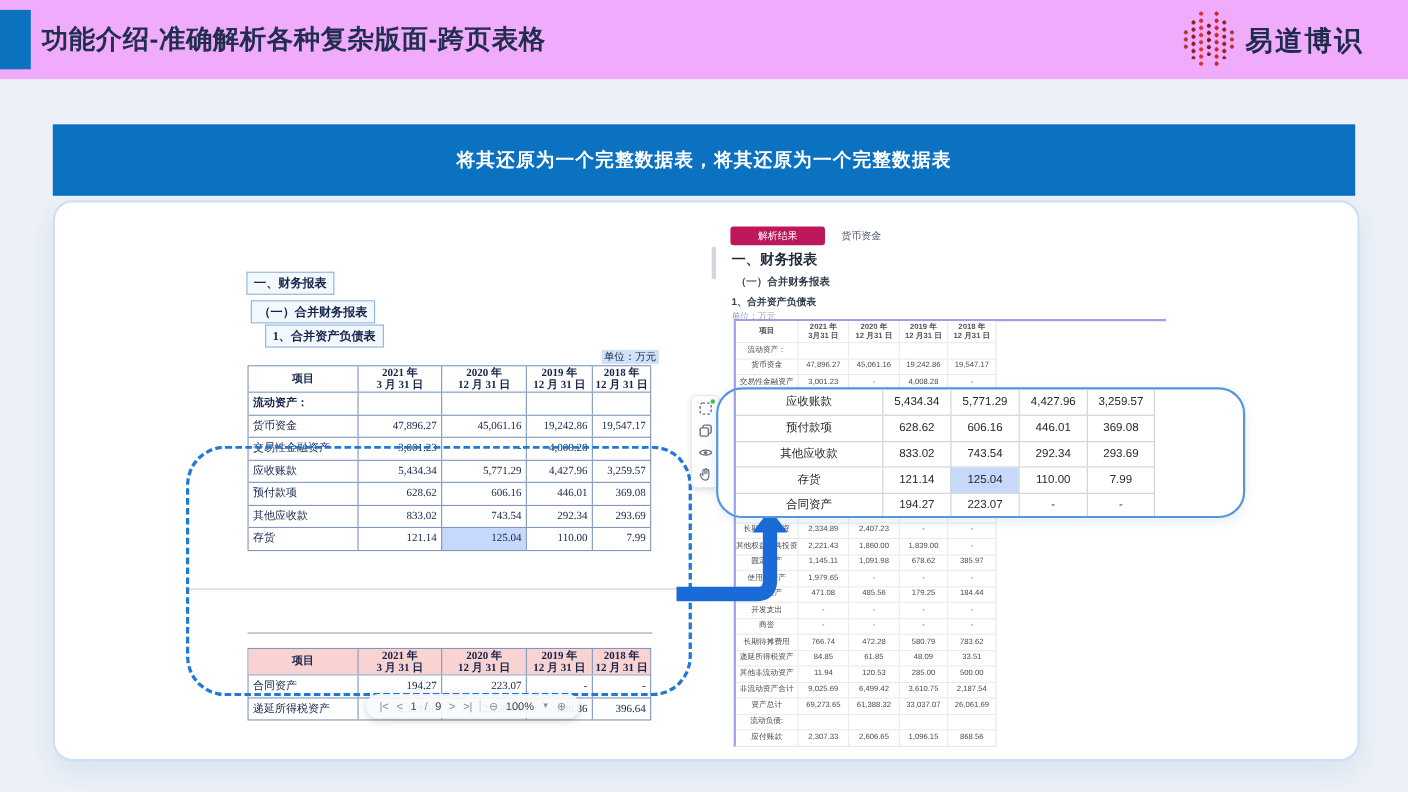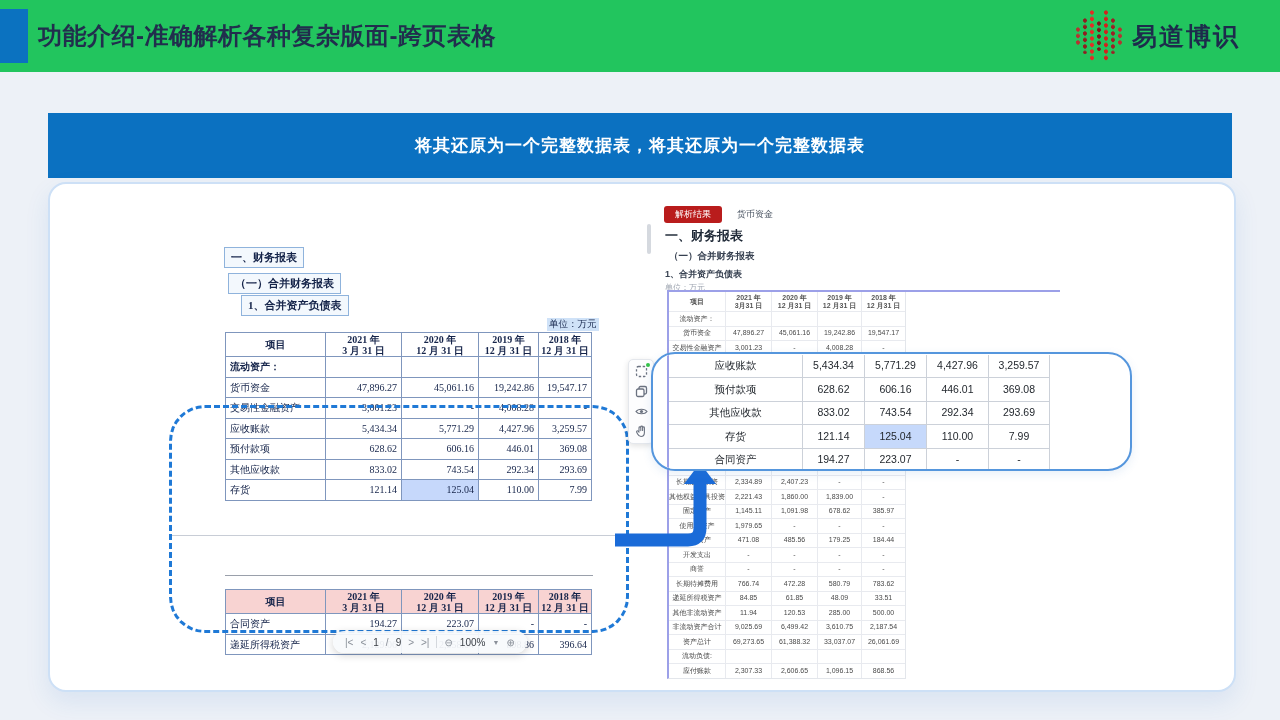--- a/index.html
+++ b/index.html
@@ -1,20 +1,20 @@
 <!DOCTYPE html>
 <html><head>
 <meta charset="utf-8">
 <style>
   html,body{margin:0;padding:0;}
   body{width:1280px;height:720px;background:#edf1f7;font-family:"Liberation Sans",sans-serif;position:relative;overflow:hidden;}
   .page{position:absolute;inset:0;}
 
   
-  .topbar{position:absolute;left:0;top:0;width:1280px;height:72px;background:#22c55e;}
+  .topbar{position:absolute;left:0;top:0;width:1280px;height:72px;background:#f0abfc;}
   .accent{position:absolute;left:0;top:9px;width:28px;height:54px;background:#0b72c0;}
   .title{position:absolute;left:38px;top:0;height:72px;display:flex;align-items:center;
          font-size:24px;font-weight:bold;color:#212e4d;letter-spacing:.5px;}
   .brand{position:absolute;right:40px;top:0;height:72px;display:flex;align-items:center;gap:10px;}
   .logo-mark{display:flex;align-items:center;gap:2.5px;height:56px;}
   .logo-mark i{display:block;width:4.5px;border-radius:3px;
       background-image:radial-gradient(circle at 2.2px 2.4px, var(--c) 1.9px, transparent 2.2px);
       background-size:4.5px 6.5px;}
   .logo-mark i:nth-child(1){height:19px;--c:#b23531;}
   .logo-mark i:nth-child(2){height:36px;--c:#8f1d21;}
@@ -75,21 +75,21 @@
   .toolbar{position:absolute;width:24px;padding:5px 0;background:#fdfdfe;border:1px solid #e4e7ec;
            border-radius:5px;box-shadow:0 2px 6px rgba(0,0,0,.12);display:flex;flex-direction:column;
            align-items:center;gap:7px;}
   .toolbar svg{display:block;}
   .tool{position:relative;width:13px;height:13px;color:#6b7280;}
   .tool .gdot{position:absolute;right:-2px;top:-2px;width:4px;height:4px;border-radius:50%;background:#35c24a;}
 
   
   .r-scroll{position:absolute;width:4px;height:30px;border-radius:2px;background:#d5d9df;}
   .tabs{position:absolute;display:flex;align-items:center;gap:15px;}
-  .tab-active{background:#b91c1c;color:#fff;font-size:9px;padding:4px 11px;border-radius:3px;line-height:1;}
+  .tab-active{background:#be185d;color:#fff;font-size:9px;padding:4px 25px;border-radius:3px;line-height:1;}
   .tab-plain{color:#4b5563;font-size:9px;line-height:1;}
   .r-h1{position:absolute;font-size:13px;font-weight:bold;color:#1f2937;}
   .r-h2{position:absolute;font-size:9.5px;font-weight:bold;color:#374151;}
   .r-h3{position:absolute;font-size:9px;font-weight:bold;color:#374151;}
   .r-unit{position:absolute;font-size:8px;color:#9ca3af;}
   .purple-line{position:absolute;height:2px;background:#9ca0e8;}
 
   .r-table{width:236px;font-size:7px;color:#4a4a4a;border:1px solid #e3e6eb;border-left:2px solid #9ca0e8;border-top:none;}
   .r-table .row{border-top:1px solid #e8eaef;}
   .r-table .hrow{border-top:none;}

